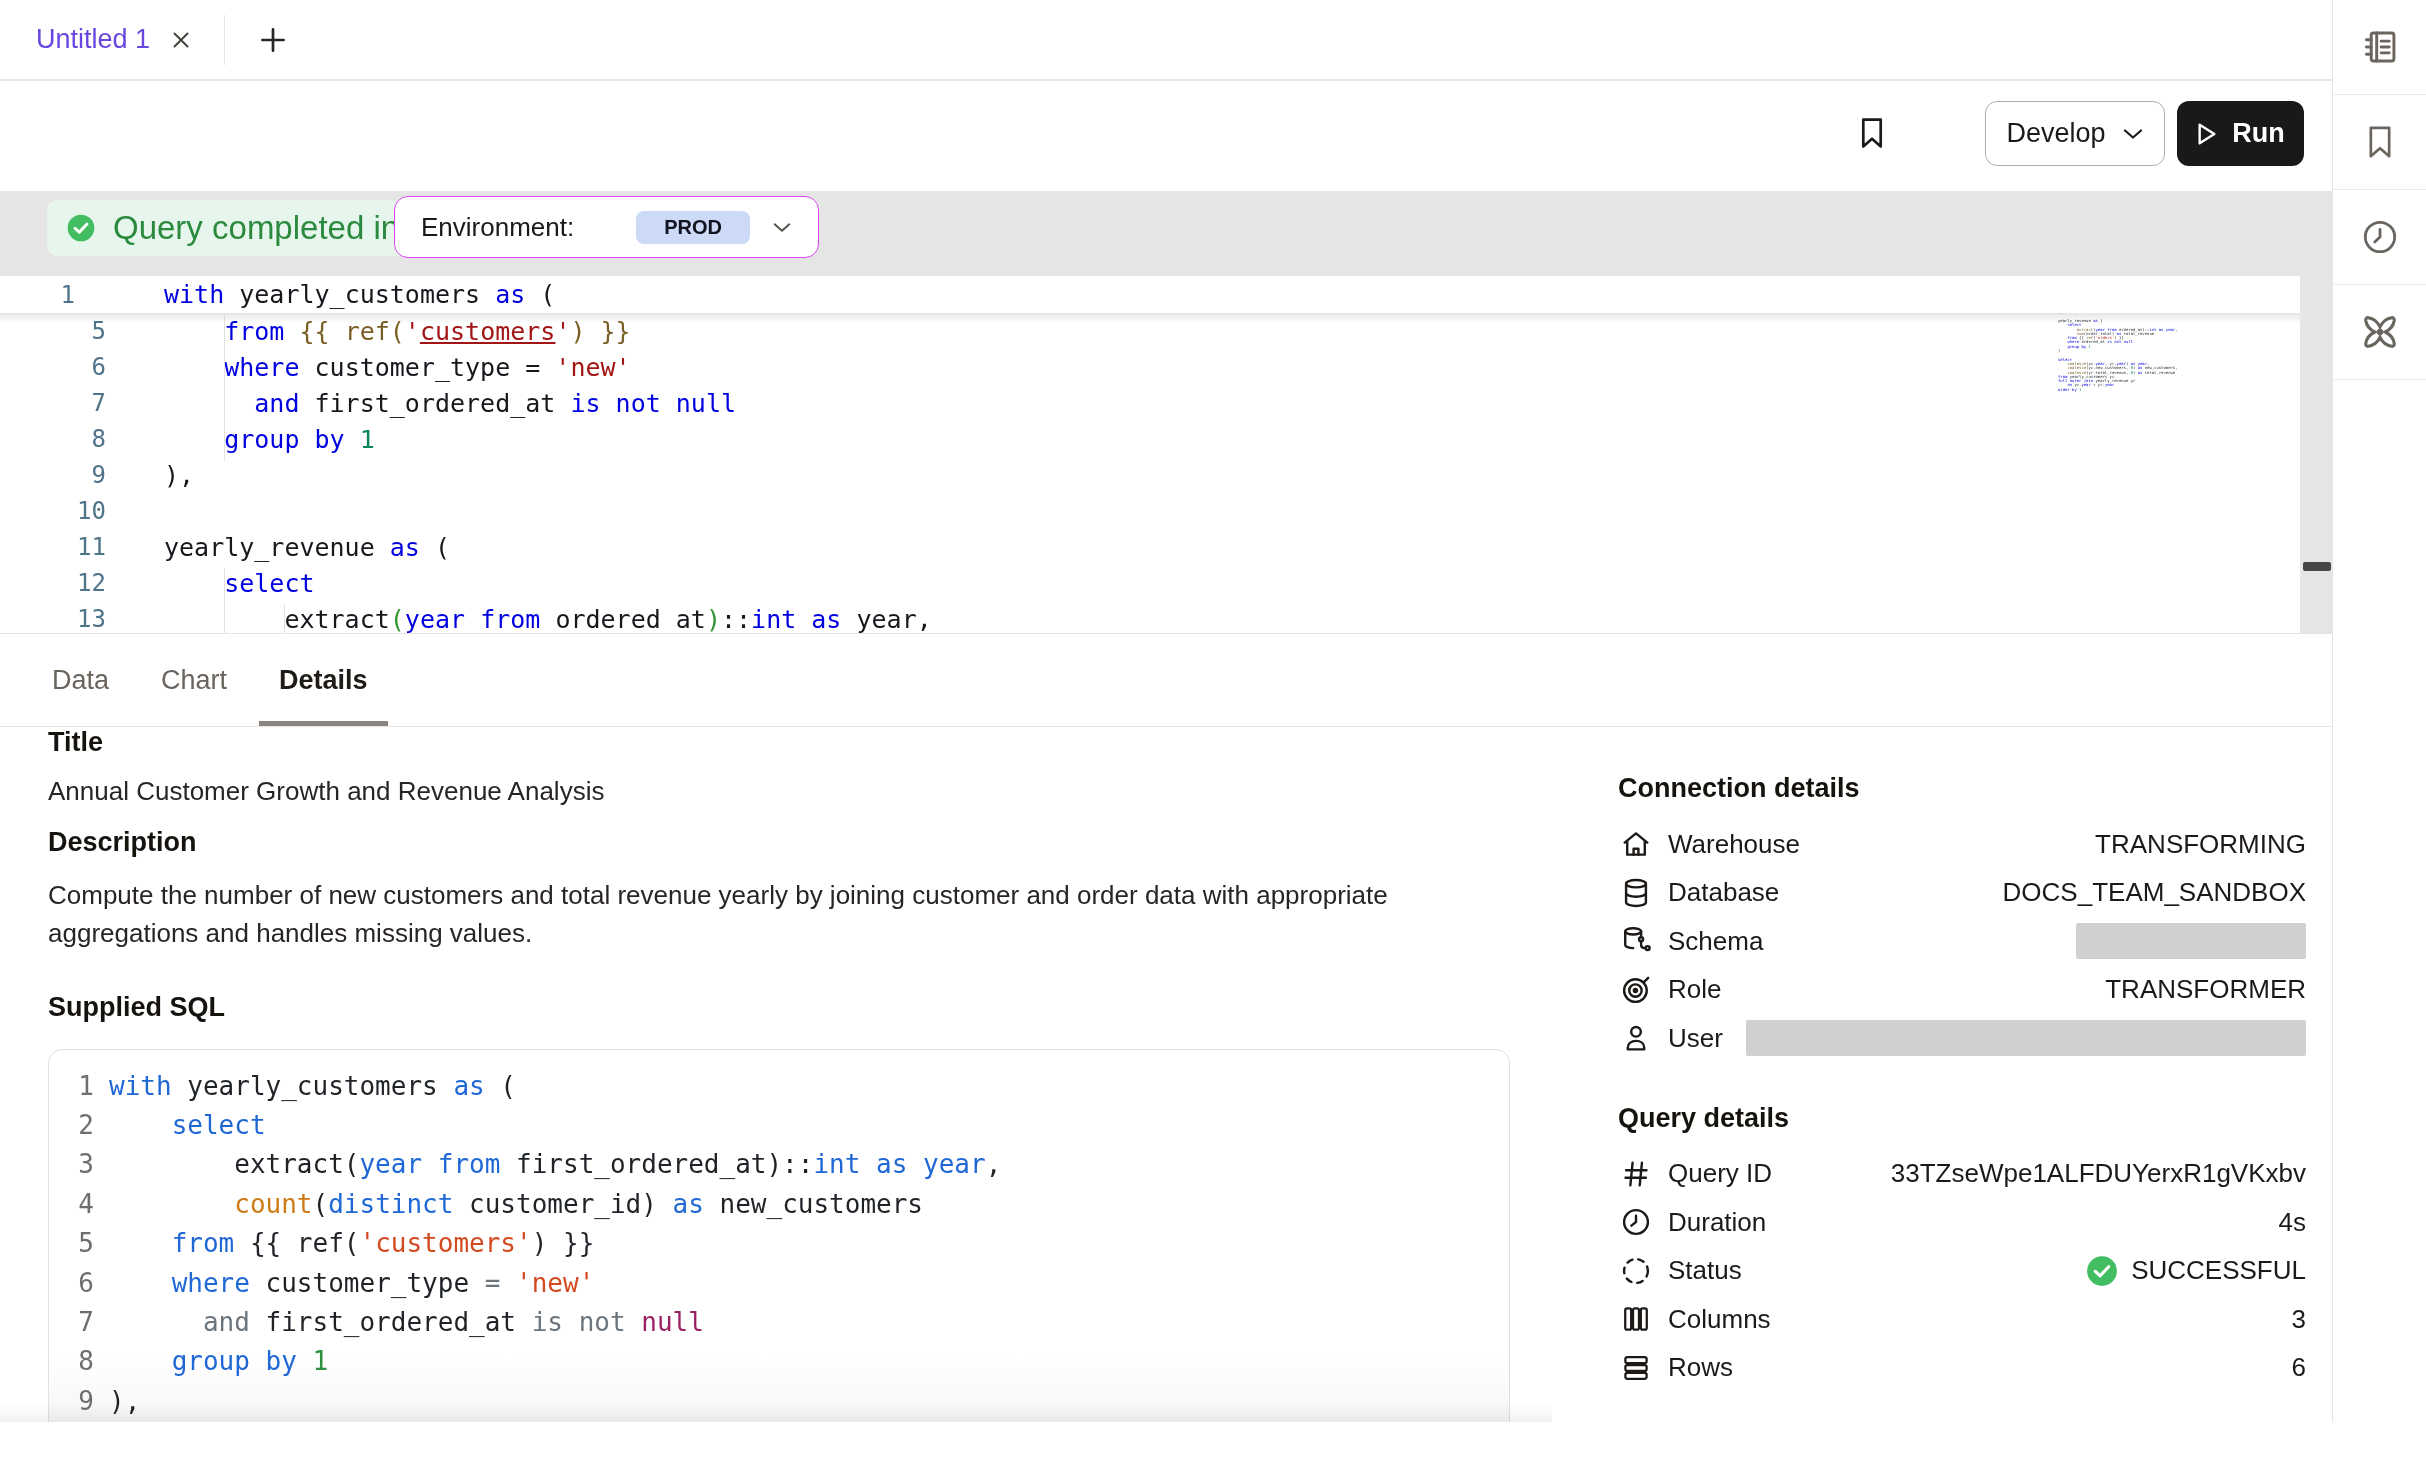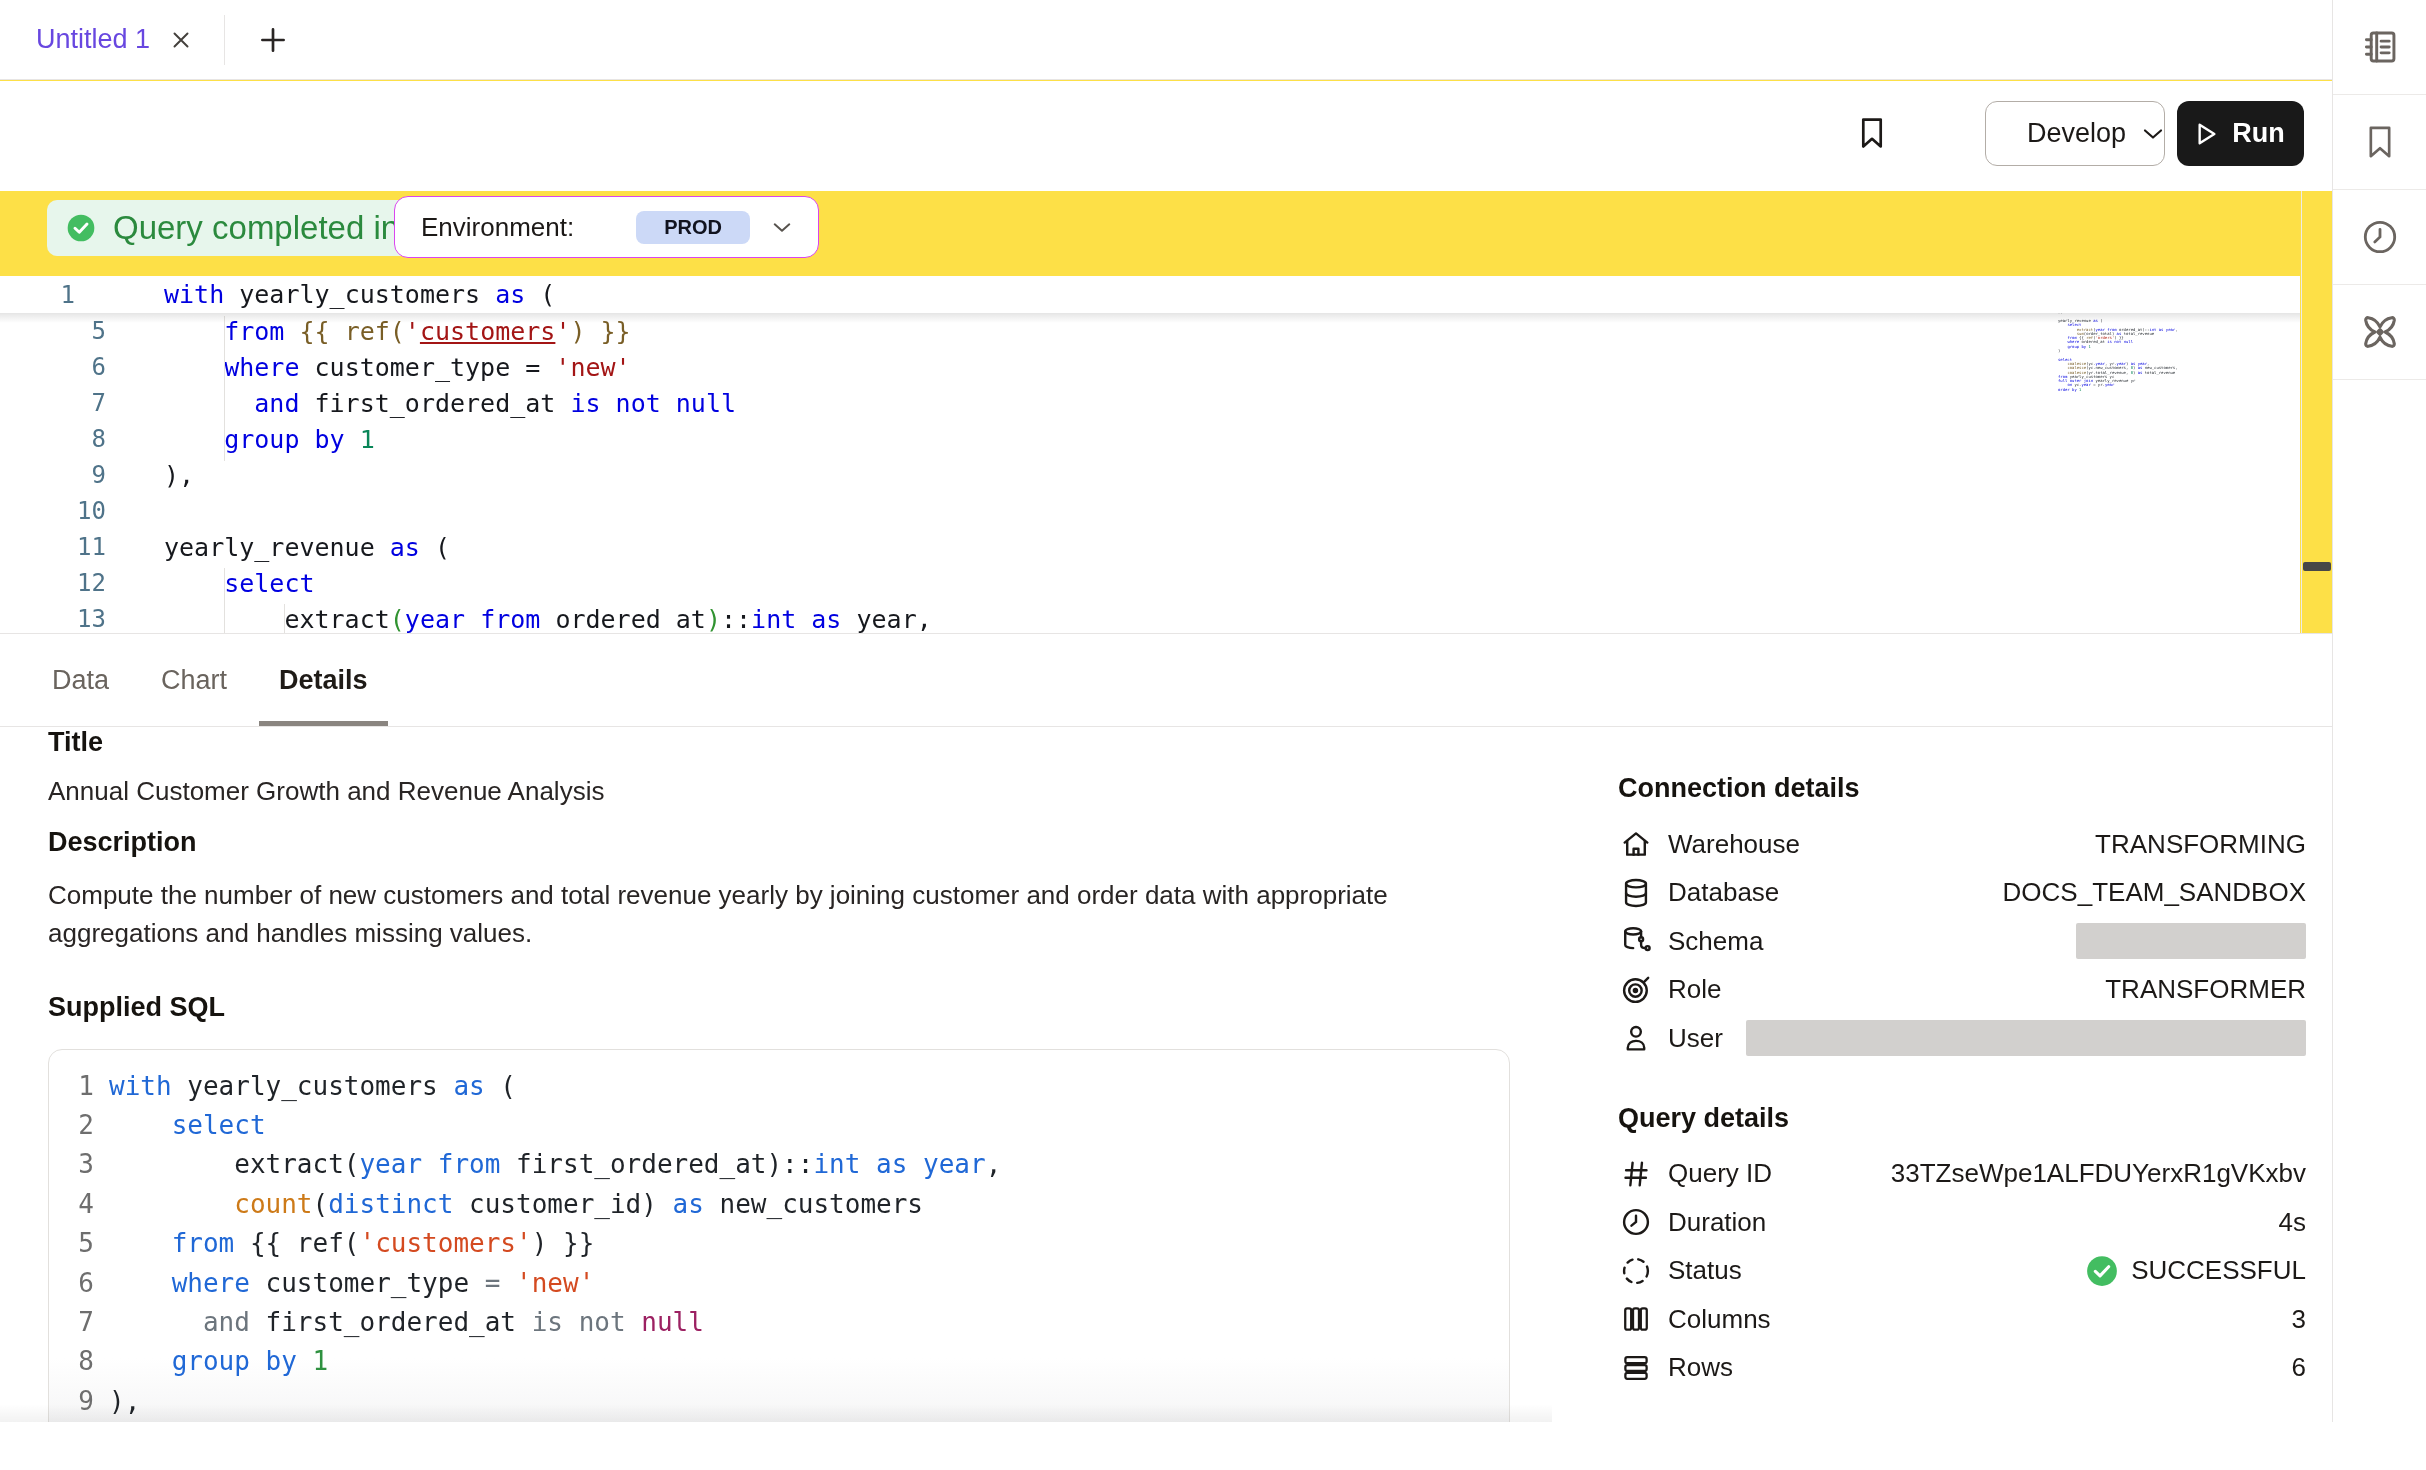--- a/index.html
+++ b/index.html
@@ -1,30 +1,30 @@
 <!DOCTYPE html>
 <html><head>
 <meta charset="utf-8">
 <style>
   * { box-sizing: border-box; margin: 0; padding: 0; }
   html,body { width:2426px; height:1470px; }
   body { font-family:"Liberation Sans", sans-serif; background:#fff; color:#1c1917; overflow:hidden; }
-  #page { position:relative; width:2426px; height:1422px; background:#fde047; overflow:hidden; }
+  #page { position:relative; width:2426px; height:1422px; background:#e5e5e5; overflow:hidden; }
 
   
   #tabbar { position:absolute; left:0; top:0; width:2332px; height:80px; border-bottom:1px solid #e7e5e4; background:#fff; display:flex; align-items:center; }
   .doc-tab { display:flex; align-items:center; gap:18px; padding:0 30px 0 36px; height:100%; cursor:pointer; }
   .doc-tab-label { font-size:27px; color:#6847e0; font-weight:500; }
   .tab-divider { width:1px; height:50px; background:#e7e5e4; }
   .newtab-btn { margin-left:20px; width:56px; height:56px; display:flex; align-items:center; justify-content:center; }
 
   
   #toolbar { position:absolute; left:0; top:81px; width:2332px; height:110px; background:#fff; }
   .bookmark-btn { position:absolute; right:430px; top:22px; width:60px; height:60px; display:flex; align-items:center; justify-content:center; }
-  .develop-btn { position:absolute; right:167px; top:20px; width:180px; height:65px; border:1px solid #b3ada7; border-radius:12px; background:#fff; display:flex; align-items:center; justify-content:flex-end; gap:16px; font-size:27px; font-weight:500; color:#1c1917; }
+  .develop-btn { position:absolute; right:167px; top:20px; width:180px; height:65px; border:1px solid #b3ada7; border-radius:12px; background:#fff; display:flex; align-items:center; justify-content:center; gap:16px; font-size:27px; font-weight:500; color:#1c1917; }
   .run-btn { position:absolute; right:28px; top:20px; width:127px; height:65px; border-radius:12px; background:#191919; color:#fff; display:flex; align-items:center; justify-content:center; gap:14px; font-size:27px; font-weight:600; }
 
   
   #statusrow { position:absolute; left:0; top:191px; width:2332px; height:74px; }
   .status-pill { position:absolute; left:47px; top:9px; height:56px; background:#e7f6ec; border-radius:10px; display:flex; align-items:center; gap:16px; padding:0 28px 0 18px; }
   .status-pill span { font-size:33px; font-weight:500; color:#2b8a3e; }
   .env-box { position:absolute; left:394px; top:5px; height:62px; border:1px solid #d946ef; border-radius:14px; display:flex; align-items:center; gap:22px; padding:0 26px; background:#fff; }
   .env-label { font-size:26px; color:#1c1917; }
   .env-pill { background:#ccd9f7; border-radius:8px; padding:5px 28px; font-size:20px; font-weight:600; color:#11131f;margin-left:40px; }
 

